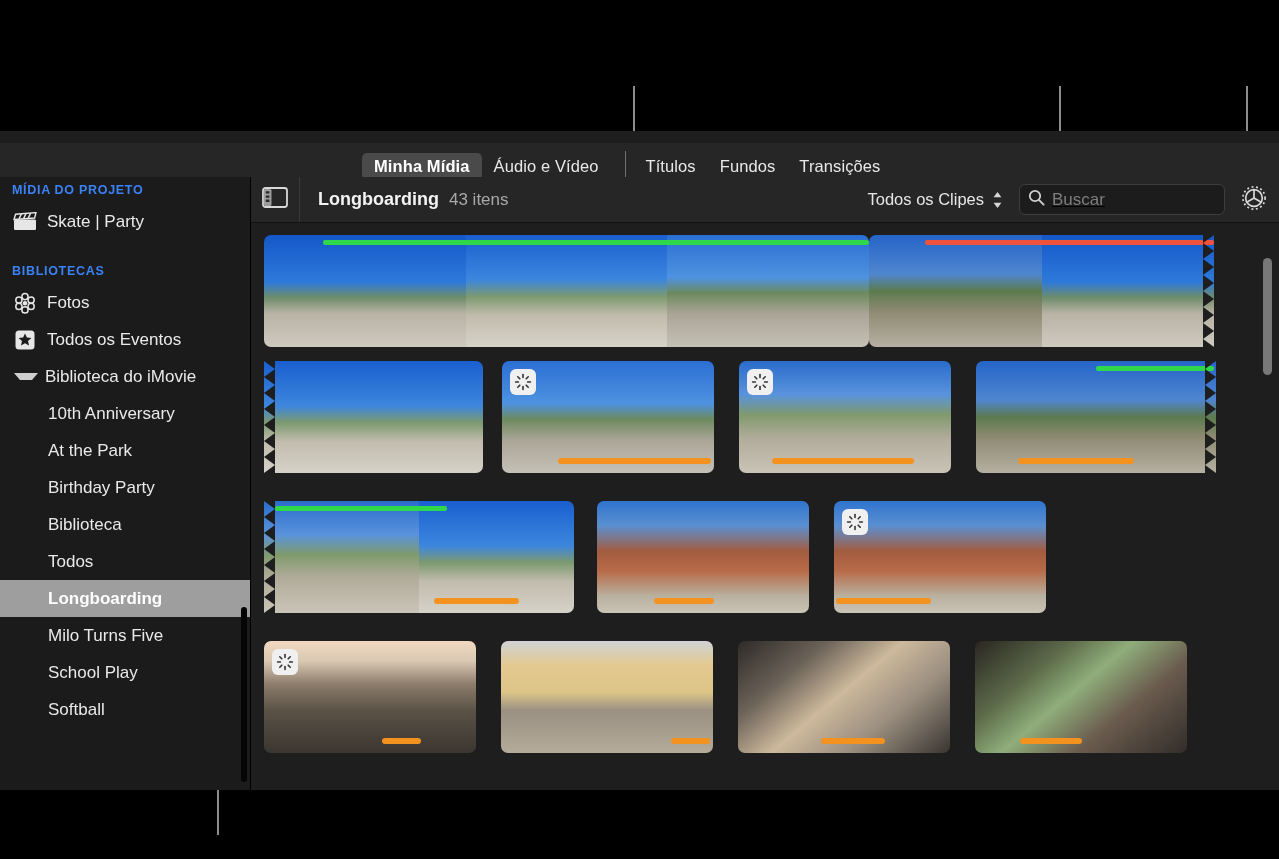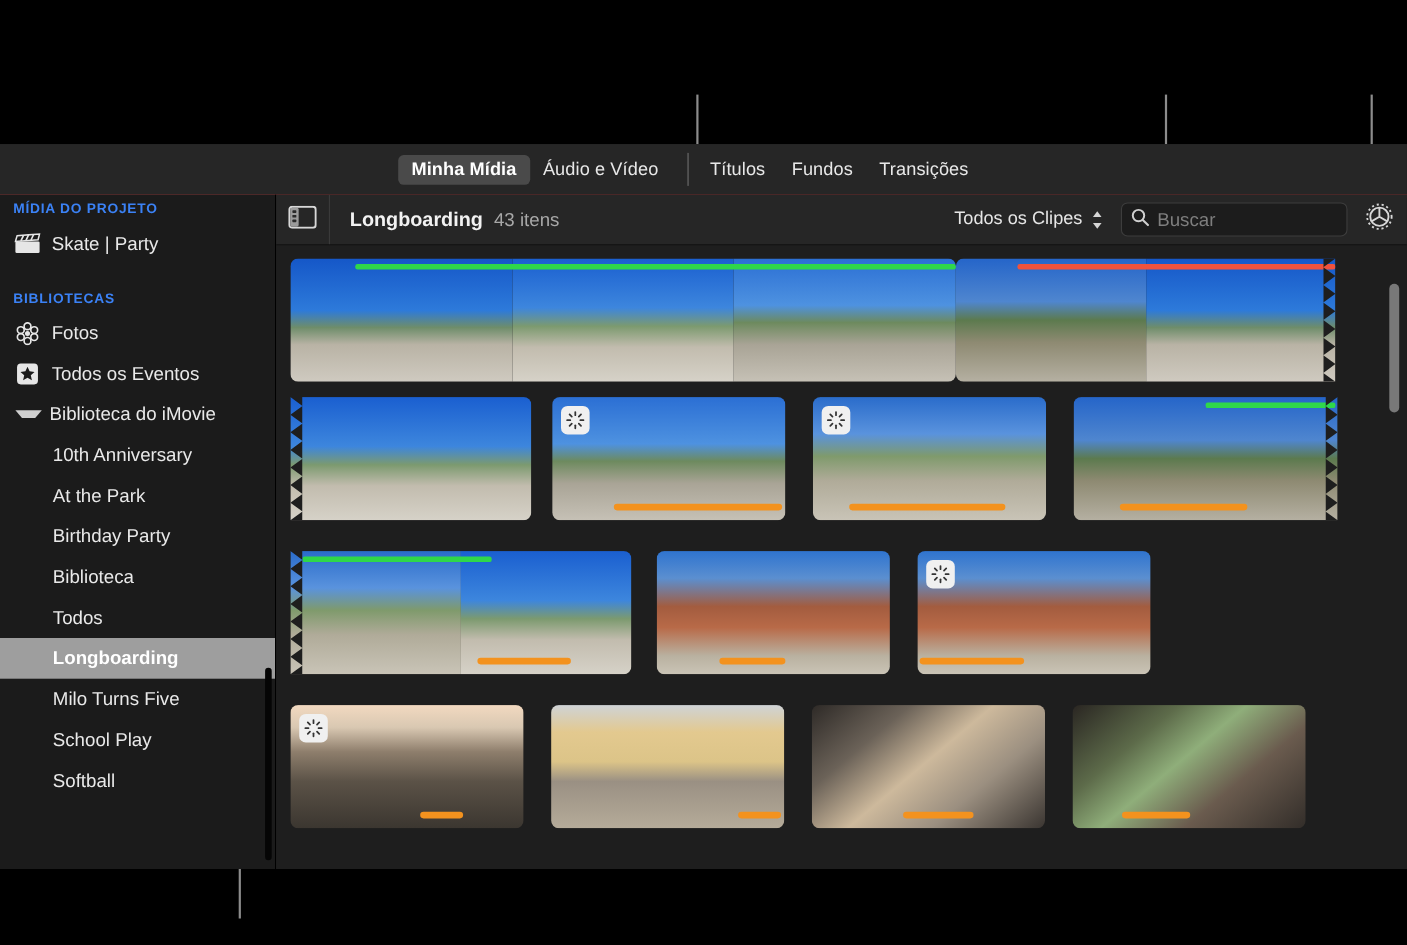--- a/index.html
+++ b/index.html
@@ -16,21 +16,21 @@
   .callout { position: absolute; background: #8c8c8c; }
 
   
   .app-window {
     position: absolute; left: 0; top: 131px; width: 1279px; height: 659px;
     background: #1e1e1e; overflow: hidden;
   }
 
   
   .tabbar {
-    position: absolute; left: 0; top: 0; width: 1279px; height: 46px;
+    position: absolute; left: 0; top: 12px; width: 1279px; height: 46px;
     background: #262626;
     border-bottom: 3px solid #ef4444;
     display: flex; align-items: center;
   }
   .tabs-inner { display: flex; align-items: center; margin-left: 362px; }
   .tab {
     font-size: 16.5px; color: #e8e8e8; padding: 4px 12px;
     border-radius: 5px; white-space: nowrap; letter-spacing: .1px;
   }
   .tab.selected { background: #4a4a4a; color: #ffffff; font-weight: 600; }
@@ -82,21 +82,21 @@
   }
   .tb-title-wrap { display: flex; align-items: baseline; padding-left: 18px; }
   .tb-title { font-size: 18px; font-weight: 700; color: #f2f2f2; }
   .tb-count { font-size: 17px; color: #a8a8a8; margin-left: 10px; }
   .tb-right { margin-left: auto; display: flex; align-items: center; padding-right: 8px; }
   .popup { display: flex; align-items: center; color: #e6e6e6; font-size: 16.5px; }
   .chev-stack { display: flex; flex-direction: column; margin-left: 8px; line-height: 0; }
   .search-field {
     margin-left: 16px; width: 188px; height: 29px; border-radius: 6px;
     background: #1c1c1c; border: 1px solid #3d3d3d;
-    display: flex; align-items: center; padding: 0 8px;
+    display: flex; align-items: center; padding: 0 8px; text-decoration: underline;
   }
   .search-ph { color: #7e7e7e; font-size: 17px; margin-left: 7px; }
   .gear-btn { margin-left: 12px; width: 34px; height: 34px;
               display: flex; align-items: center; justify-content: center; }
 
   
   .grid { position: absolute; left: 0; top: 45px; right: 0; bottom: 0; overflow: hidden; }
   .row { position: absolute; display: flex; align-items: flex-start; }
   .clip { position: relative; overflow: hidden; border-radius: 7px; flex: 0 0 auto; }
   .clip .frames { position: absolute; inset: 0; display: flex; }

